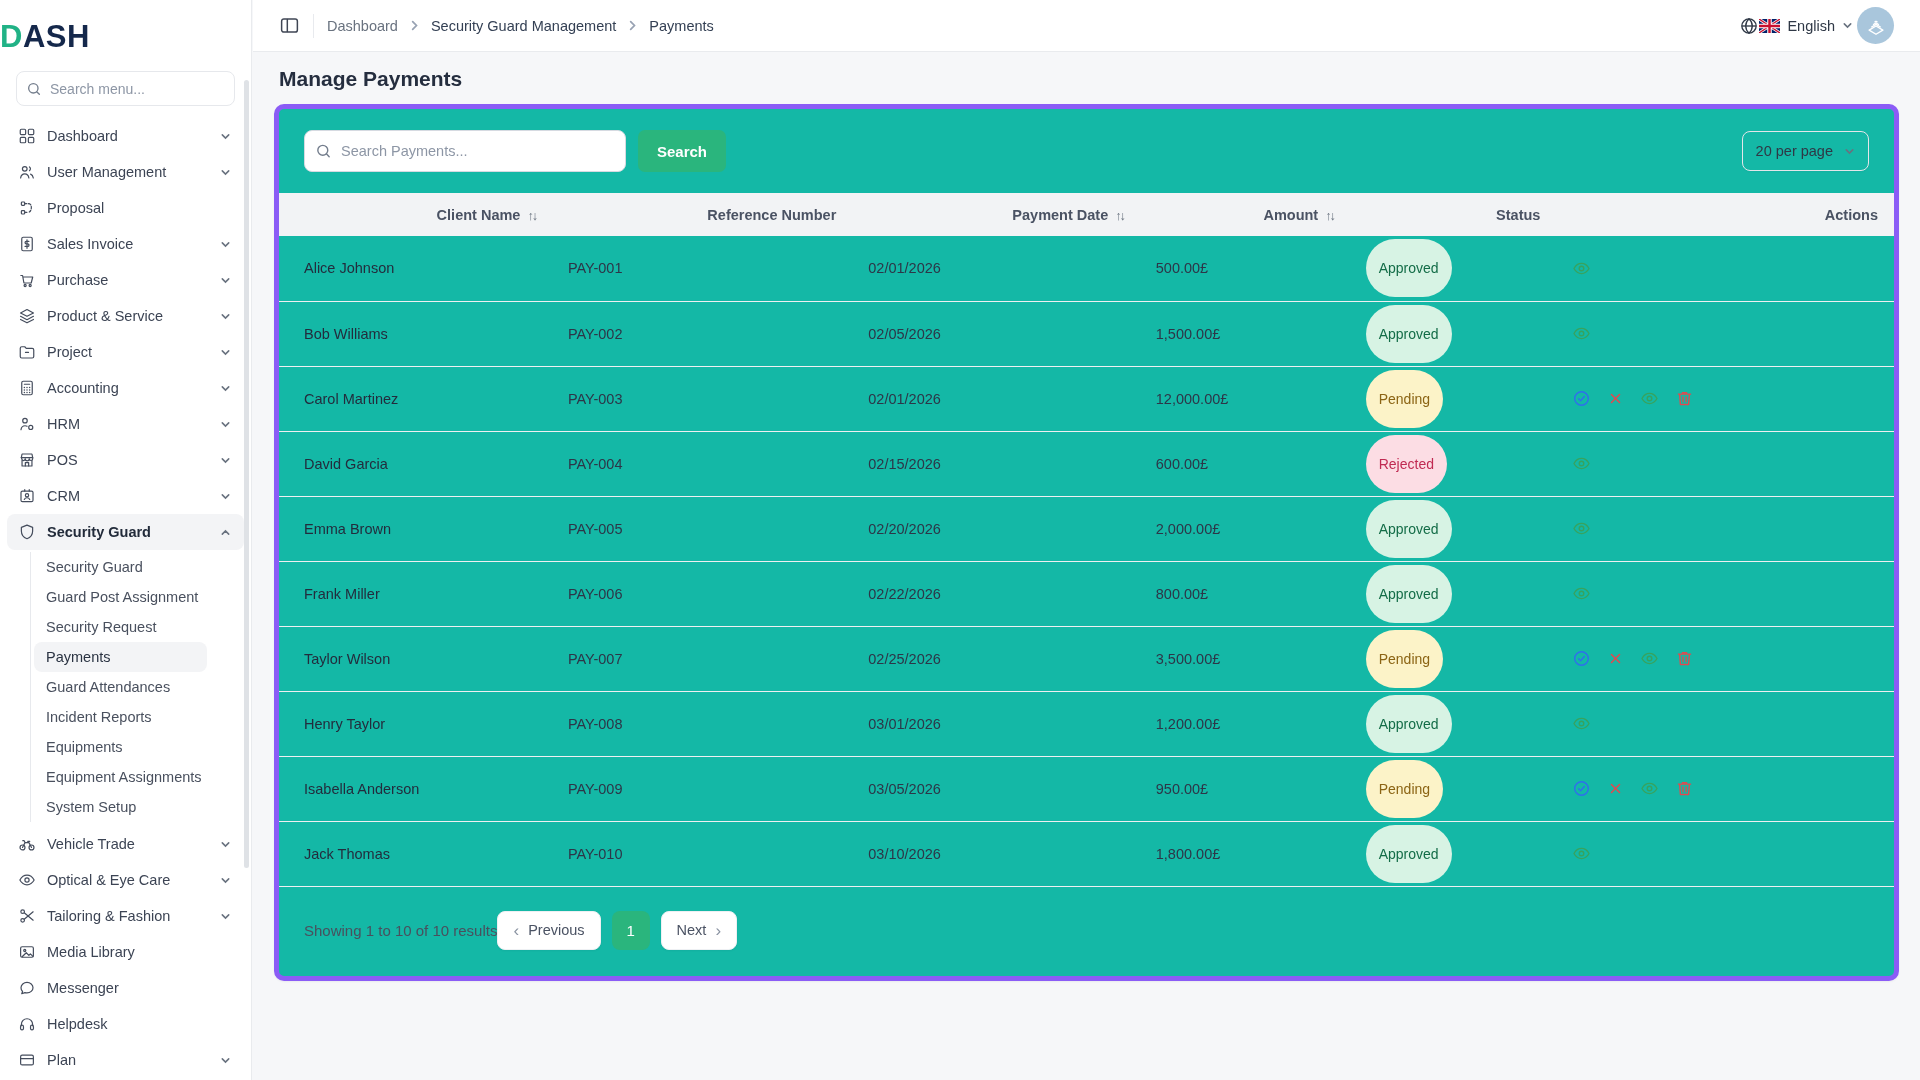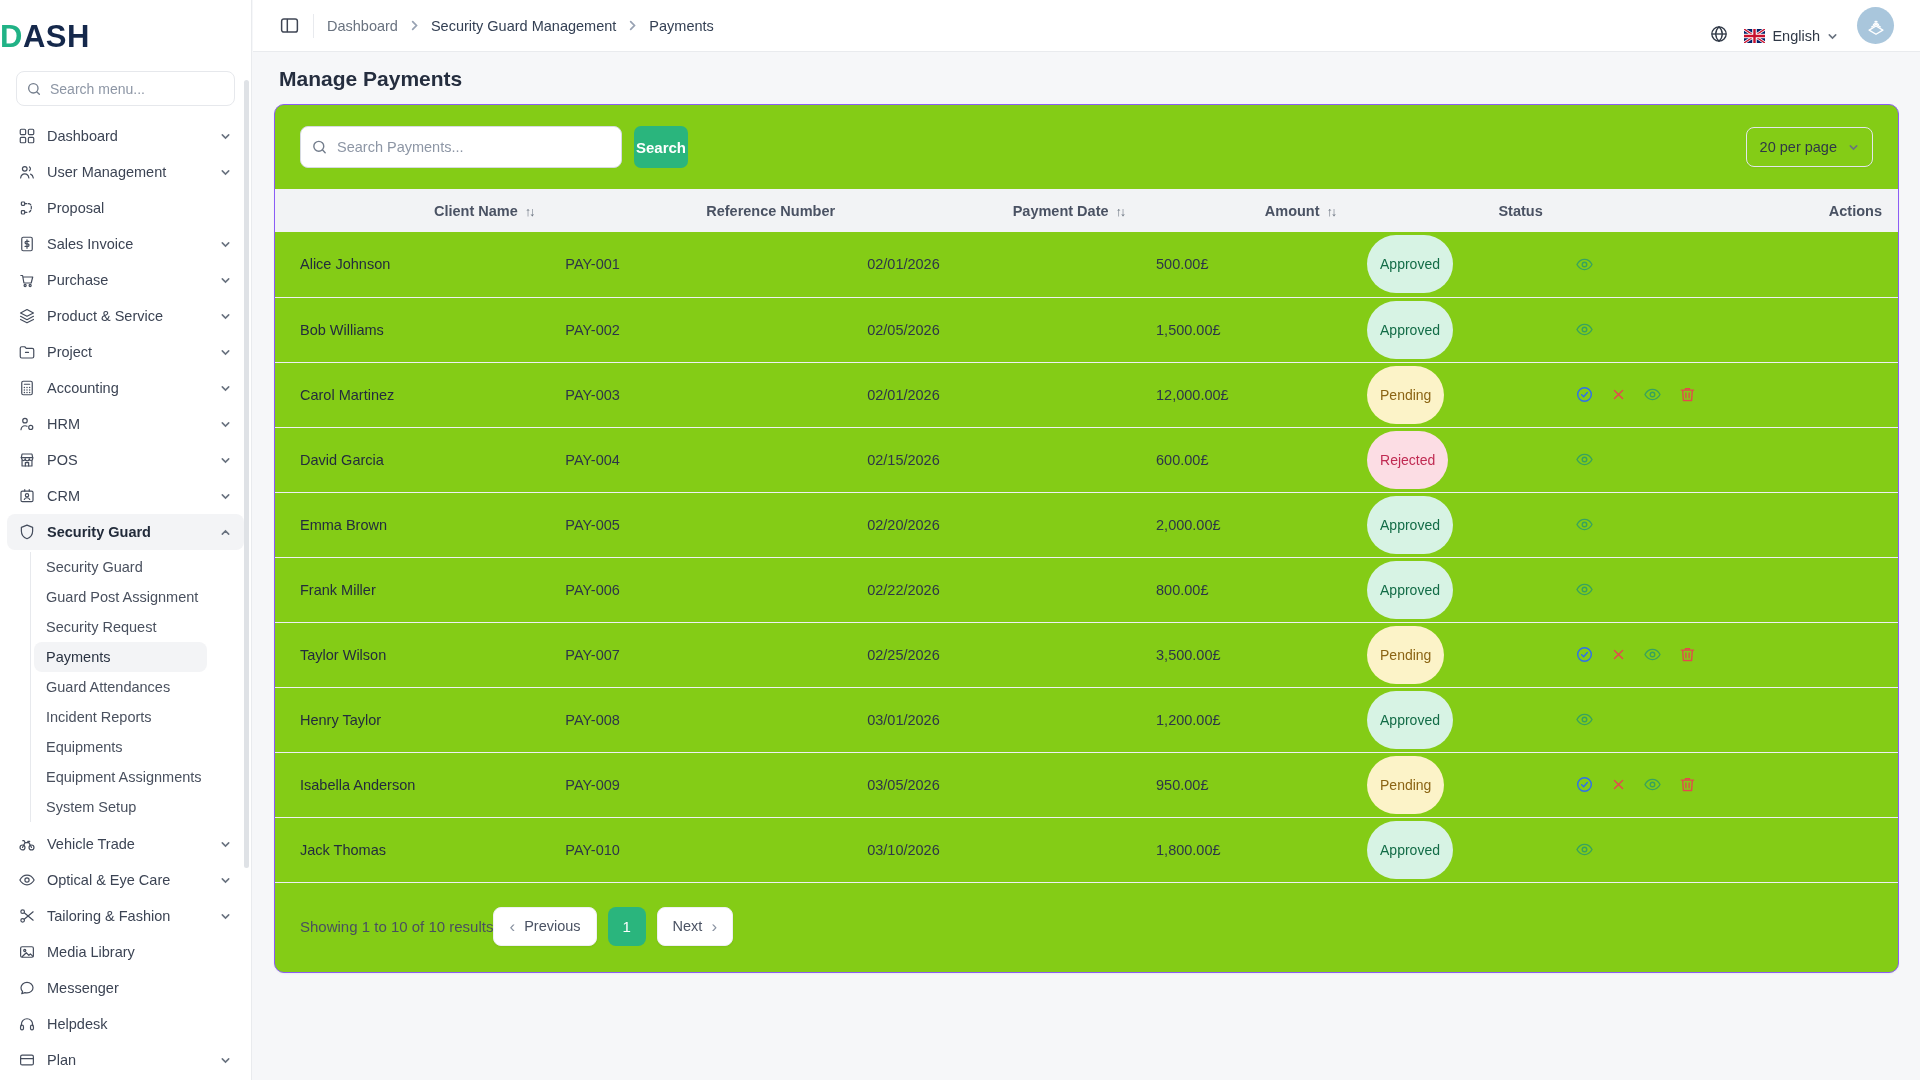--- a/index.html
+++ b/index.html
@@ -29,34 +29,34 @@
 
   
   .main{margin-left:253px;height:100%}
   .topbar{height:52px;background:#fff;border-bottom:1px solid #e9ebee;display:flex;align-items:center;padding:0 26px;gap:13px}
   .tgl{background:none;border:0;color:#3f4654;display:flex;cursor:pointer;padding:0}
   .vdiv{width:1px;height:24px;background:#e8eaee}
   .crumbs{display:flex;align-items:center;gap:10px;font-size:14.5px}
   .crumb{color:#344054;cursor:pointer}
   .crumb.first{color:#69727f}
   .crumb-sep{display:flex;color:#98a2b3}
-  .hr-right{margin-left:auto;display:flex;align-items:flex-end;gap:15px}
+  .hr-right{margin-left:auto;display:flex;align-items:center;}
   .globe{color:#2f3846;display:flex;cursor:pointer}
   .lang{display:flex;align-items:center;gap:7px;font-size:14.5px;color:#2f3846;cursor:pointer}
   .lang .lch{color:#69727f;display:flex}
   .avatar{width:37px;height:37px;border-radius:50%;background:#a9c6dc;display:flex;align-items:center;justify-content:center;margin-left:4px;cursor:pointer}
   .page-title{font-size:21px;font-weight:700;color:#252e3f;padding:15px 26px 13px}
 
-  .card{margin:0 21px;background:#84cc16;border:1px solid #8b5cf6;border-radius:10px;box-shadow:0 1px 2px rgba(16,24,40,.05);padding:21px 0 26px}
+  .card{margin:0 21px;background:#14b8a6;border:5px solid #8b5cf6;border-radius:10px;box-shadow:0 1px 2px rgba(16,24,40,.05);padding:21px 0 26px}
   .toolbar{display:flex;align-items:center;padding:0 25px;margin-bottom:21px}
   .tsearch{position:relative;width:322px}
   .tsearch .sic{position:absolute;left:11px;top:50%;transform:translateY(-50%);color:#737d8c;display:flex}
   .tsearch input{width:100%;height:42px;border:1px solid #d6dae1;border-radius:8px;padding:0 12px 0 36px;font:14.5px "Liberation Sans",sans-serif;color:#374151;outline:none}
   .tsearch input::placeholder{color:#8d96a5}
-  .btn-green{margin-left:12px;height:42px;padding:0 2px;background:#2ab57d;color:#fff;border:0;border-radius:7px;font:700 15px "Liberation Sans",sans-serif;cursor:pointer}
+  .btn-green{margin-left:12px;height:42px;padding:0 19px;background:#2ab57d;color:#fff;border:0;border-radius:7px;font:700 15px "Liberation Sans",sans-serif;cursor:pointer}
   .perpage{margin-left:auto;height:40px;border:1px solid #e3e6ea;border-radius:8px;display:flex;align-items:center;gap:11px;padding:0 13px;font-size:14.5px;color:#2f3846;cursor:pointer;box-shadow:0 1px 2px rgba(16,24,40,.04)}
   .perpage .lch{color:#69727f;display:flex}
 
   table{width:100%;border-collapse:collapse;table-layout:fixed}
   thead th{background:#f2f3f5;text-align:right;font-size:14.5px;font-weight:700;color:#4a5263;height:43px;padding:0 16px;white-space:nowrap}
   th:first-child,td:first-child{padding-left:25px}
   .sort{margin-left:7px;color:#69727f;font-size:12.5px;letter-spacing:-2px;cursor:pointer}
   tbody td{height:65px;border-bottom:1px solid #eef0f2;font-size:14.5px;color:#2d3648;padding:0 16px;white-space:nowrap}
   .c-client{color:#232c3d}
   .badge{display:inline-block;padding:21px 13px;border-radius:999px;font-size:14px}

